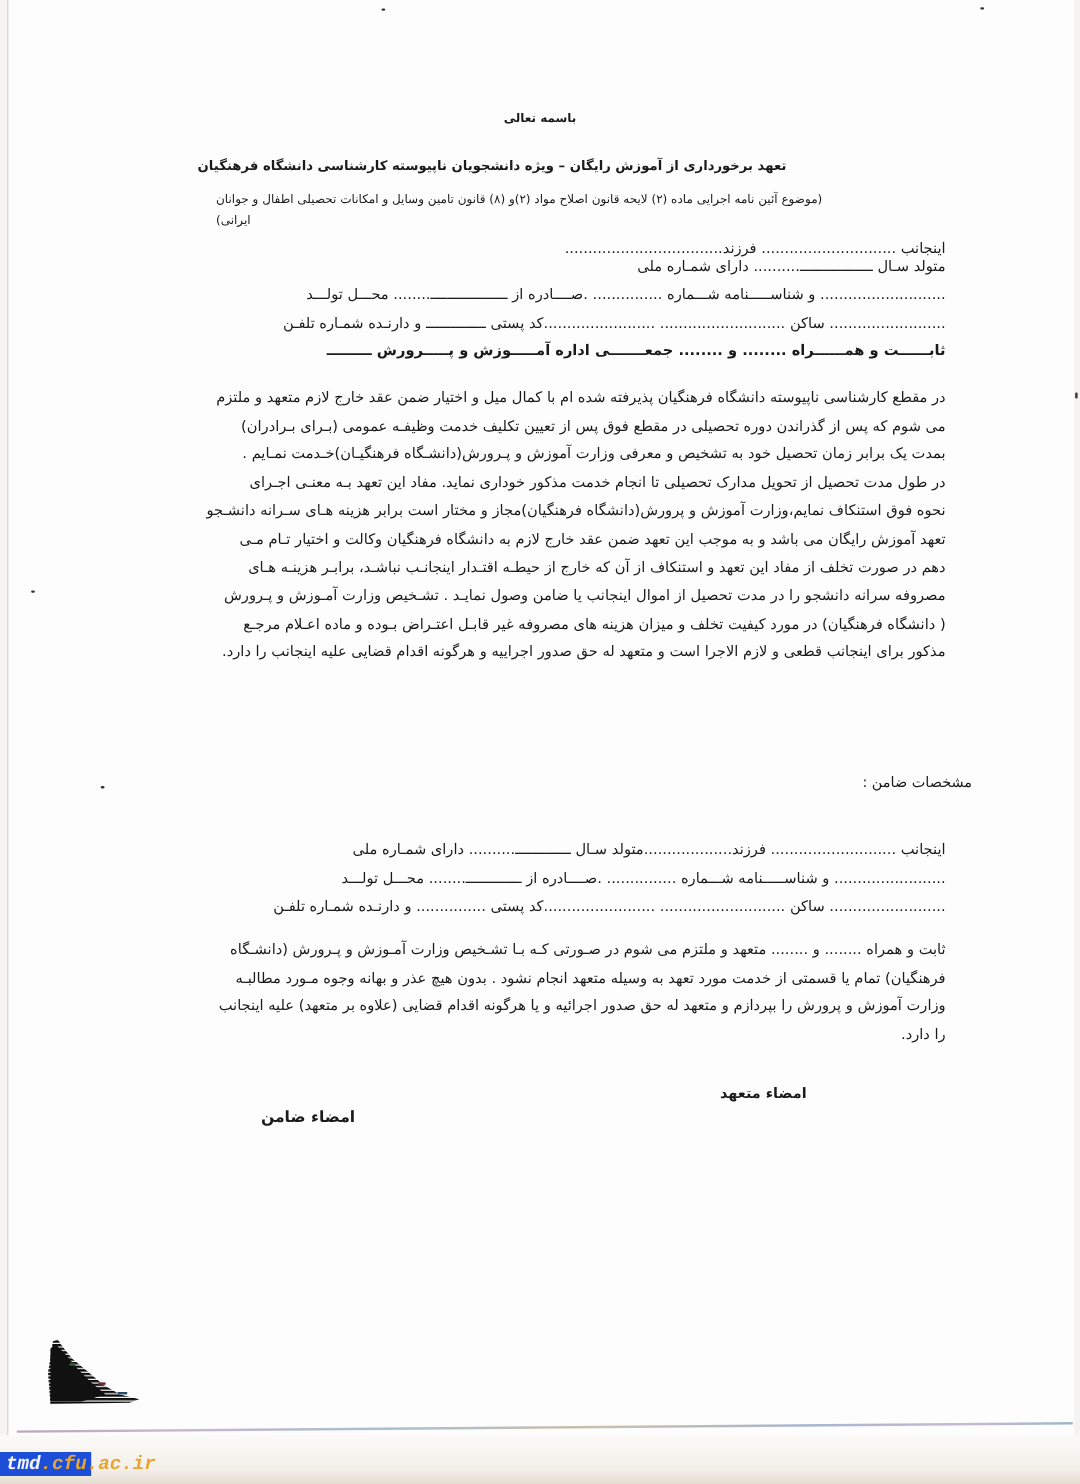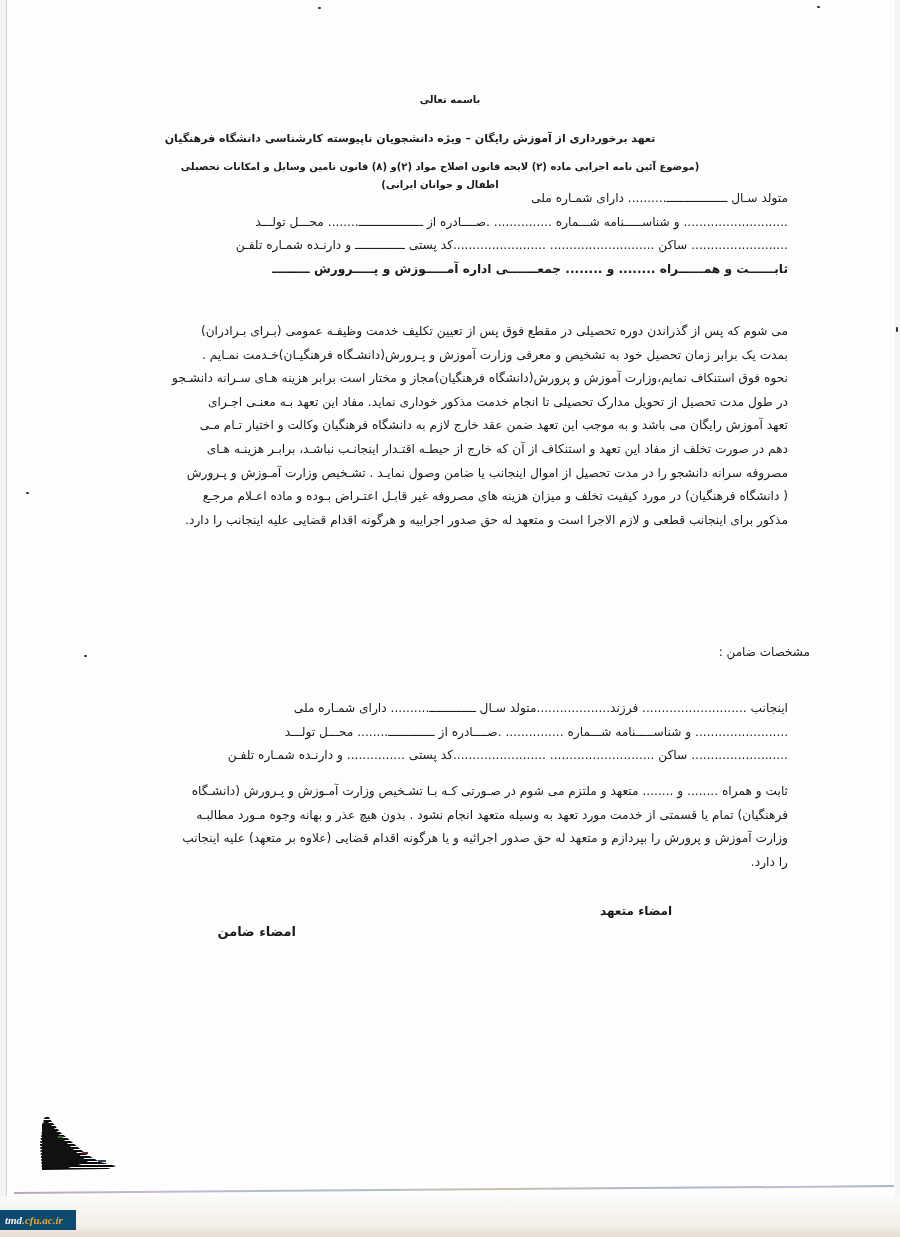--- a/index.html
+++ b/index.html
@@ -67,22 +67,22 @@
     text-align: center;
     font-weight: bold;
     font-size: 11px;
     line-height: 18px;
   }
   .subtitle {
     position: absolute;
     left: 180px;
     width: 520px;
     top: 158px;
-    text-align: center;
-    font-weight: bold;
+    text-align: left;
+    font-weight: normal;
     font-size: 10px;
     line-height: 18px;
     direction: rtl;
   }
   .line {
     font-size: 12.2px;
     line-height: 23.6px;
     white-space: nowrap;
     overflow: hidden;
   }
@@ -126,26 +126,26 @@
     top: 1114px;
     width: 80px;
     height: 58px;
   }
   .watermark {
     position: absolute;
     left: 0;
     top: 1210px;
     width: 76px;
     height: 20px;
-    background: #0c4a6e;
+    background: #1d4ed8;
     direction: ltr;
-    font-family: Liberation Serif, serif;
+    font-family: Liberation Mono, monospace;
     font-style: italic;
     font-weight: bold;
-    font-size: 11px;
+    font-size: 16px;
     line-height: 20px;
     padding-left: 5px;
     box-sizing: border-box;
     white-space: nowrap;
   }
   .watermark .wm-a { color: #f4f4f4; }
   .watermark .wm-b { color: #e8a531; }
   .speck {
     position: absolute;
     width: 3px;
@@ -165,31 +165,33 @@
 <div class="speck" style="left:817px;top:6px;"></div>
 <div class="speck" style="left:26px;top:492px;"></div>
 <div class="speck" style="left:84px;top:655px;"></div>
 <div class="speck" style="left:896px;top:327px;width:2px;height:5px;"></div>
 
 <div class="bismillah">باسمه تعالی</div>
 <div class="title">تعهد برخورداری از آموزش رایگان – ویژه دانشجویان ناپیوسته کارشناسی دانشگاه فرهنگیان</div>
 <div class="subtitle">(موضوع آئین نامه اجرایی ماده (۲) لایحه قانون اصلاح مواد (۲)و (۸) قانون تامین وسایل و امکانات تحصیلی اطفال و جوانان ایرانی)</div>
 
 <div class="text-layer" style="top:196px;">
+  <div class="line" style="padding-right:0;">اینجانب ............................. فرزند..................................</div>
   <div class="line" style="margin-top:-9px;text-align:left;direction:rtl;">متولد سـال ـــــــــــــــــ.......... دارای  شمـاره ملی</div>
   <div class="line">........................... و شناســـــنامه شـــماره ............... .صــــادره از ــــــــــــــــــ........ محـــل تولـــد</div>
   <div class="line">......................... ساکن ........................... ........................کد پستی ــــــــــــــ و دارنـده شمـاره  تلفـن</div>
   <div class="line bold">ثابــــــت و همــــــراه ........ و ........ جمعـــــــی اداره آمـــــوزش و پـــــرورش ـــــــــ</div>
 </div>
 
 <div class="text-layer para" style="top:320px;">
+  <div class="line">در مقطع کارشناسی ناپیوسته دانشگاه فرهنگیان پذیرفته شده ام با کمال میل و اختیار ضمن عقد خارج لازم متعهد و ملتزم</div>
   <div class="line">می شوم که پس از گذراندن دوره تحصیلی در مقطع فوق پس از تعیین تکلیف خدمت وظیفـه عمومی (بـرای بـرادران)</div>
   <div class="line">بمدت یک برابر زمان تحصیل خود به تشخیص و معرفی وزارت آموزش و پـرورش(دانشـگاه فرهنگیـان)خـدمت نمـایم .</div>
+  <div class="line">در طول مدت تحصیل از تحویل مدارک تحصیلی تا انجام خدمت مذکور خوداری نماید. مفاد این تعهد بـه معنـی اجـرای</div>
   <div class="line">نحوه فوق استنکاف نمایم،وزارت آموزش و پرورش(دانشگاه فرهنگیان)مجاز و مختار است برابر هزینه هـای سـرانه دانشـجو</div>
-  <div class="line">در طول مدت تحصیل از تحویل مدارک تحصیلی تا انجام خدمت مذکور خوداری نماید. مفاد این تعهد بـه معنـی اجـرای</div>
   <div class="line">تعهد آموزش رایگان می باشد و به موجب این تعهد ضمن عقد خارج لازم به دانشگاه فرهنگیان وکالت و اختیار تـام مـی</div>
   <div class="line">دهم در صورت تخلف از مفاد این تعهد و استنکاف از آن که خارج از حیطـه اقتـدار اینجانـب نباشـد، برابـر هزینـه هـای</div>
   <div class="line">مصروفه سرانه دانشجو را در مدت تحصیل از اموال اینجانب یا ضامن وصول نمایـد . تشـخیص وزارت آمـوزش و پـرورش</div>
   <div class="line">( دانشگاه فرهنگیان) در مورد کیفیت تخلف و میزان هزینه های مصروفه غیر قابـل اعتـراض بـوده و ماده اعـلام مرجـع</div>
   <div class="line">مذکور برای اینجانب قطعی و لازم الاجرا است و متعهد له حق صدور اجراییه و هرگونه اقدام قضایی علیه اینجانب را دارد.</div>
 </div>
 
 <div class="section-label">مشخصات ضامن :</div>
 
 <div class="text-layer" style="top:697px;">

